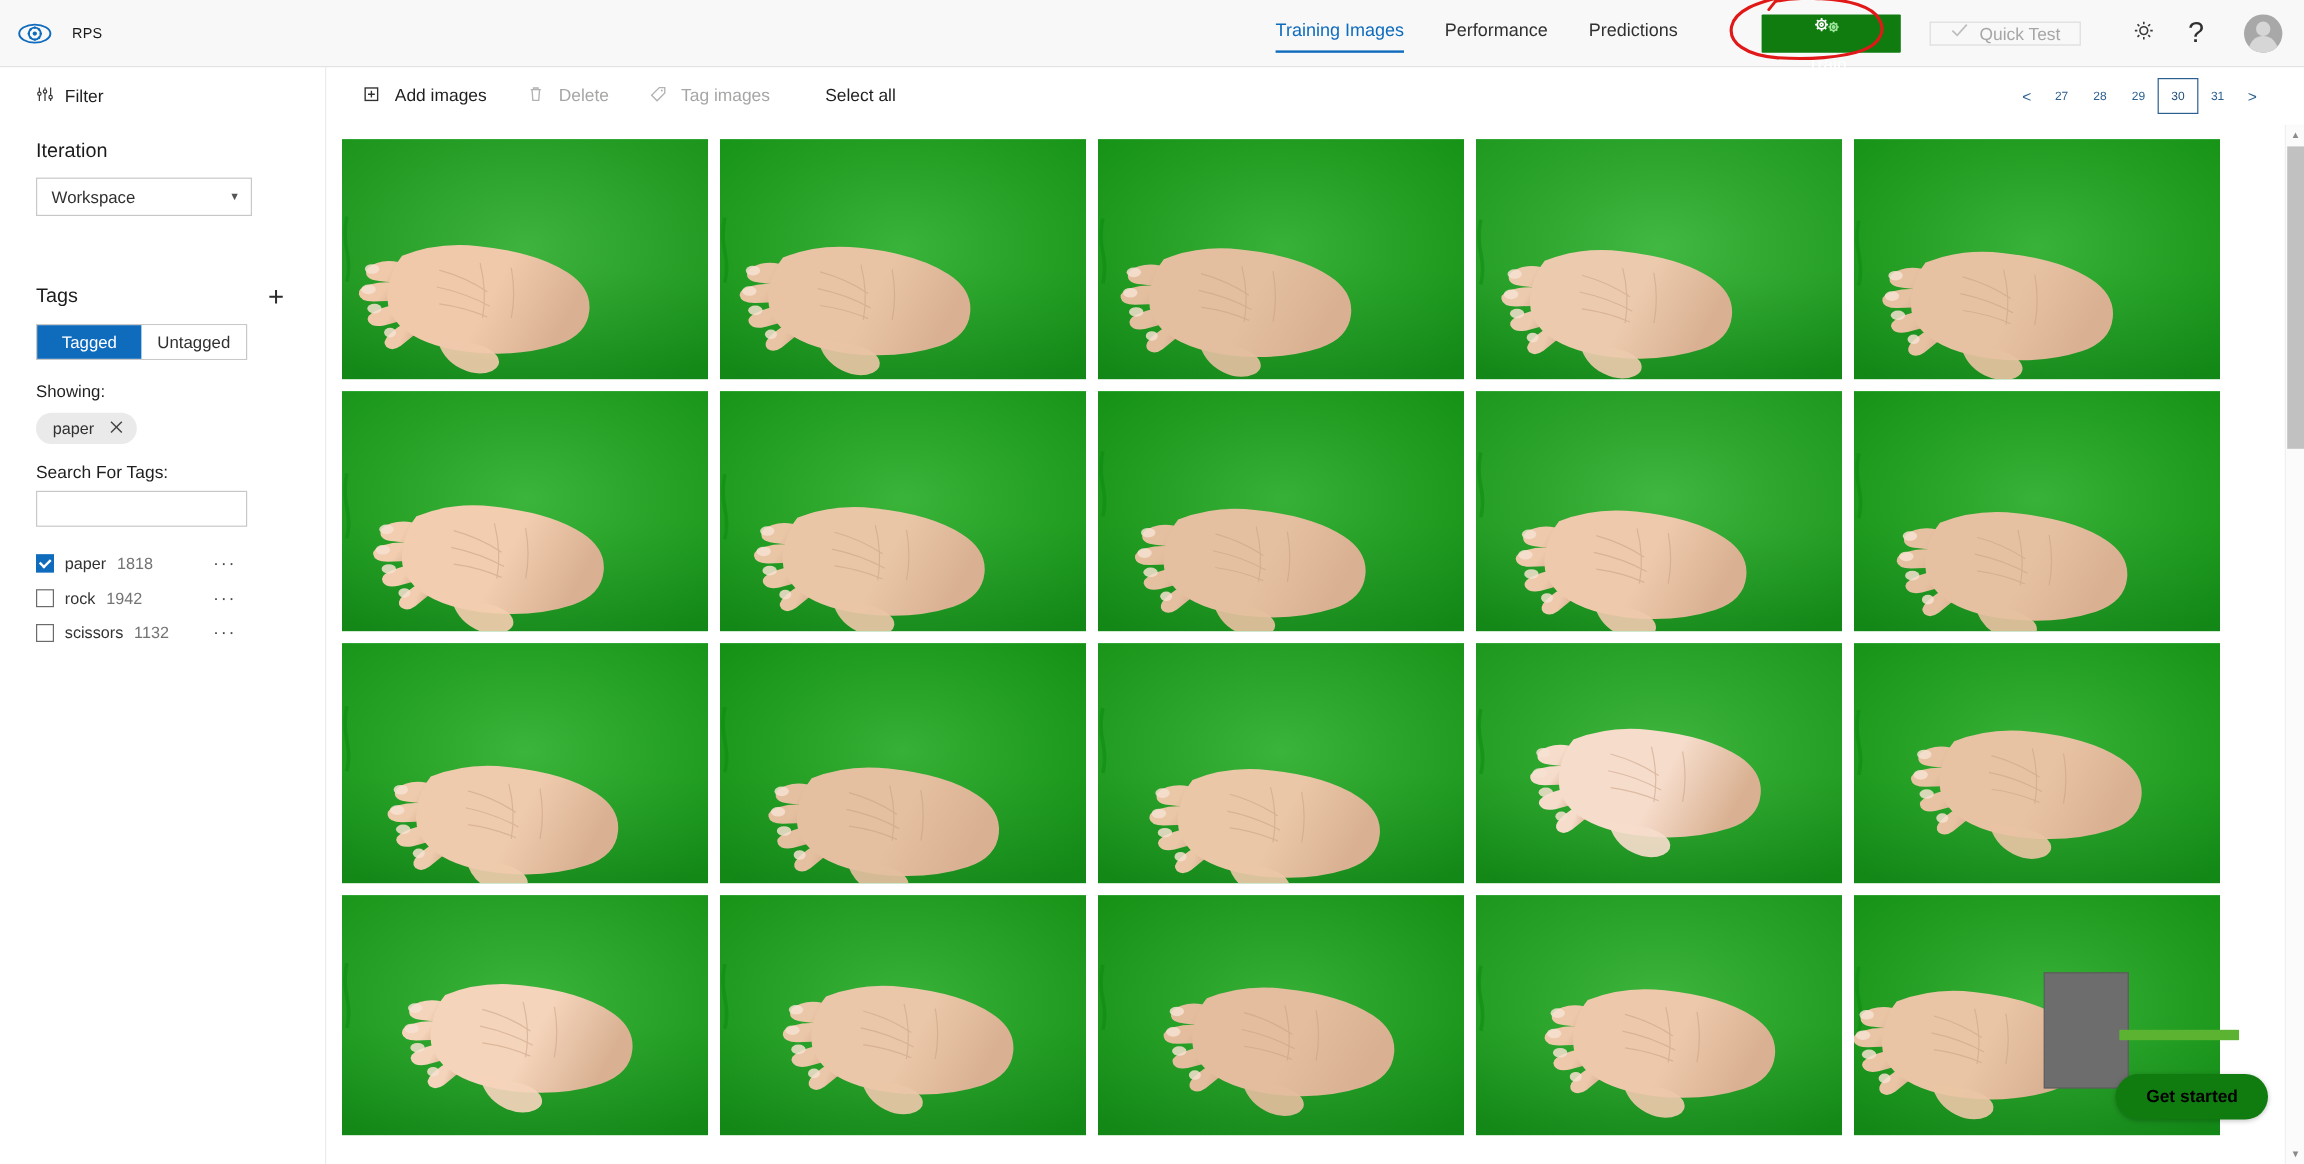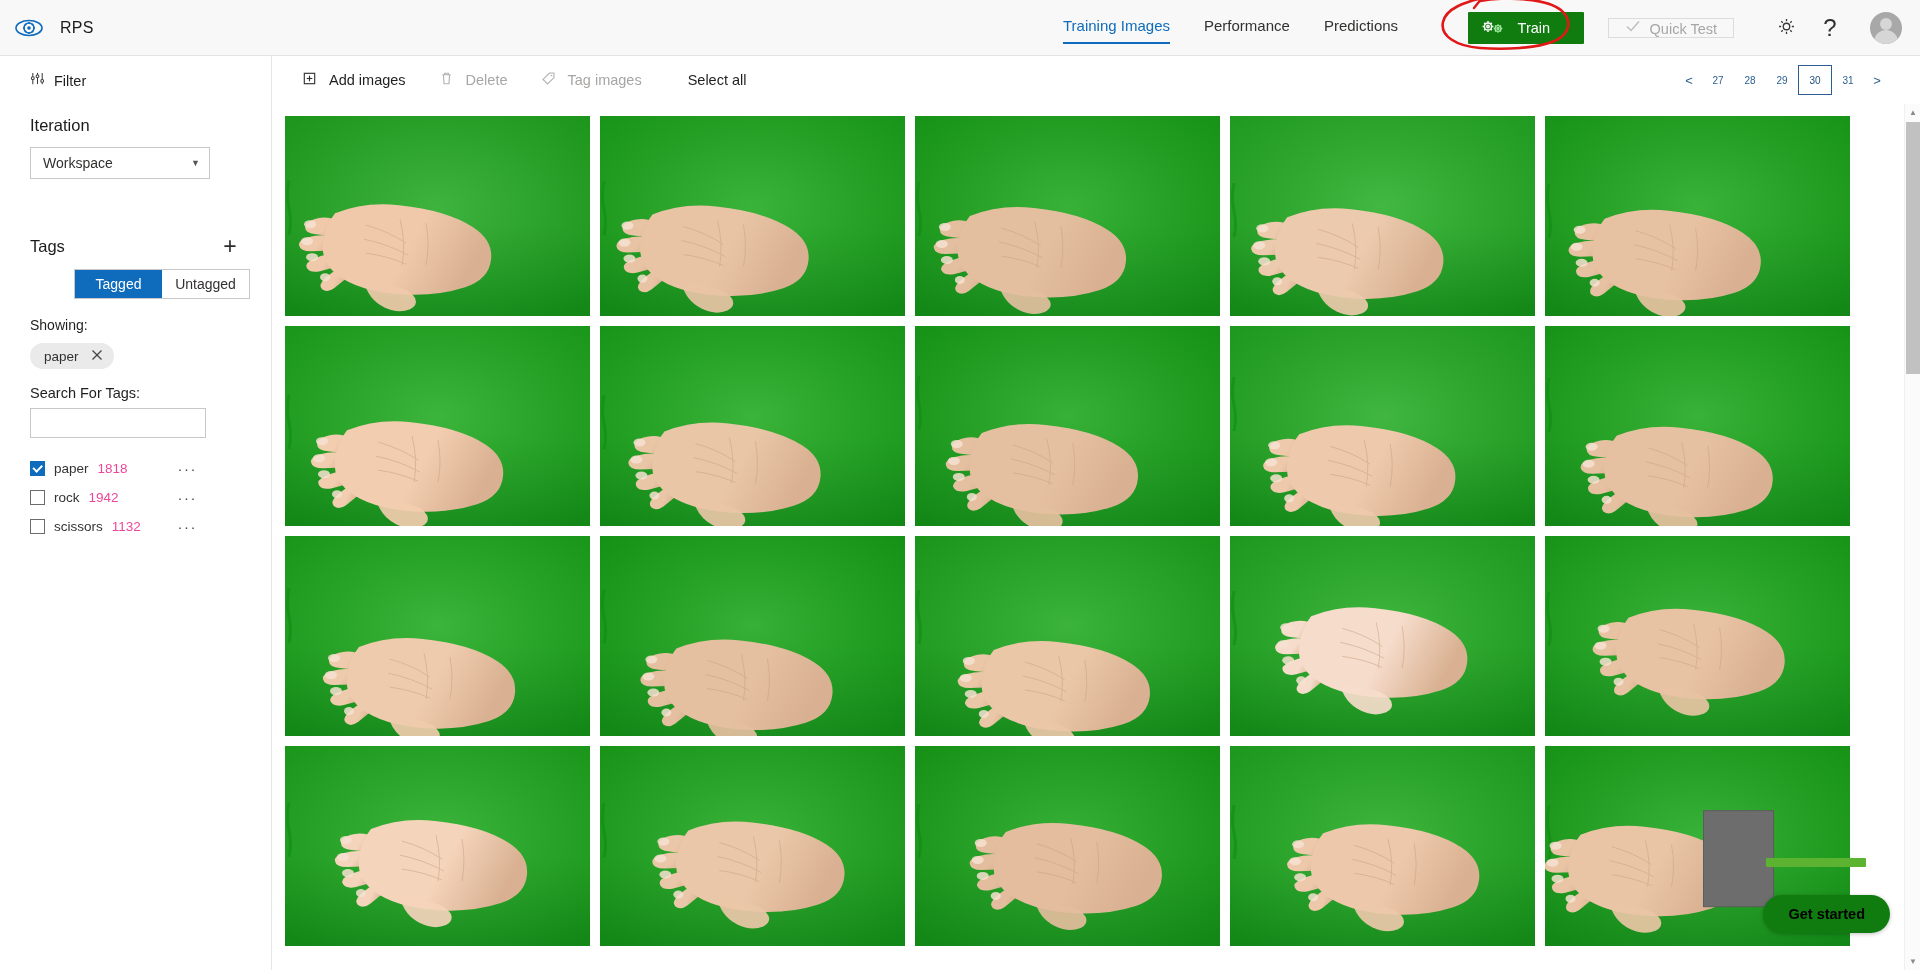--- a/index.html
+++ b/index.html
@@ -16,21 +16,21 @@
     position: absolute; top: 0; left: 0;
     width: 1920px; height: 56px;
     background: #f8f8f8;
     border-bottom: 1px solid #e3e3e3;
     display: flex; align-items: center;
     z-index: 20;
   }
   .brand { display: flex; align-items: center; padding-left: 14px; width: 270px; }
   .logo-eye { width: 30px; height: 30px; display: flex; align-items: center; justify-content: center; }
   .brand-title {
-    font-size: 16px; color: #1b1b1b; margin-left: 16px; letter-spacing: .2px;
+    font-size: 12px; color: #1b1b1b; margin-left: 16px; letter-spacing: .2px;
   }
 
   .nav { display: flex; align-items: flex-end; height: 56px; margin-left: 776px; }
   .nav-tab {
     position: relative;
     font-size: 15px;
     color: #323130;
     padding: 0 17px;
     height: 60px;
     display: flex; align-items: center;
@@ -52,20 +52,21 @@
     color: #fff;
     border: none;
     height: 32px;
     min-width: 116px;
     padding: 0 18px 0 12px;
     font-size: 14.5px;
     font-family: "Liberation Sans", sans-serif;
     display: flex; align-items: center; gap: 12px;
     cursor: pointer;
     border-radius: 1px;
+    flex-direction: column;
   }
   .btn-quicktest {
     background: #f8f8f8;
     color: #a6a6a6;
     border: 1px solid #dcdcdc;
     height: 20px;
     min-width: 118px;
     padding: 0 16px;
     font-size: 14.5px;
     font-family: "Liberation Sans", sans-serif;
@@ -132,21 +133,20 @@
 
   .tags-header {
     display: flex; align-items: center; justify-content: space-between;
     margin-top: 56px;
   }
   .plus-btn { font-size: 23px; color: #2b2b2b; line-height: 1; cursor: pointer; width: 22px; text-align: center; }
 
   .toggle-group {
     display: flex; margin-top: 11px; width: 176px; height: 30px;
     border: 1px solid #c8c8c8;
-    margin-left: 44px;
   }
   .toggle {
     flex: 1; display: flex; align-items: center; justify-content: center;
     font-size: 14px; cursor: pointer; background: #fff; color: #323130;
   }
   .toggle.active { background: #0f6cbd; color: #fff; }
 
   .showing-label { font-size: 14px; color: #201f1e; margin-top: 18px; }
   .chip {
     display: inline-flex; align-items: center; gap: 12px;
@@ -175,21 +175,21 @@
     background: #fff; margin-right: 9px; flex: none;
     display: flex; align-items: center; justify-content: center;
   }
   .cb.checked { background: #0f6cbd; border-color: #0f6cbd; }
   .cb.checked::after {
     content: ""; width: 7px; height: 3.5px;
     border-left: 2px solid #fff; border-bottom: 2px solid #fff;
     transform: rotate(-45deg) translate(1px,-1px);
   }
   .tag-name { color: #333; }
-  .tag-count { color: #ec4899; margin-left: 9px; }
+  .tag-count { color: #737373; margin-left: 9px; }
   .ellipsis {
     margin-left: auto; color: #4a4a4a; font-size: 15px;
     letter-spacing: 1.5px; cursor: pointer; padding-right: 44px;
   }
 
   
   .main {
     position: absolute; top: 56px; left: 272px;
     width: 1648px; height: 914px;
     background: #fff;

